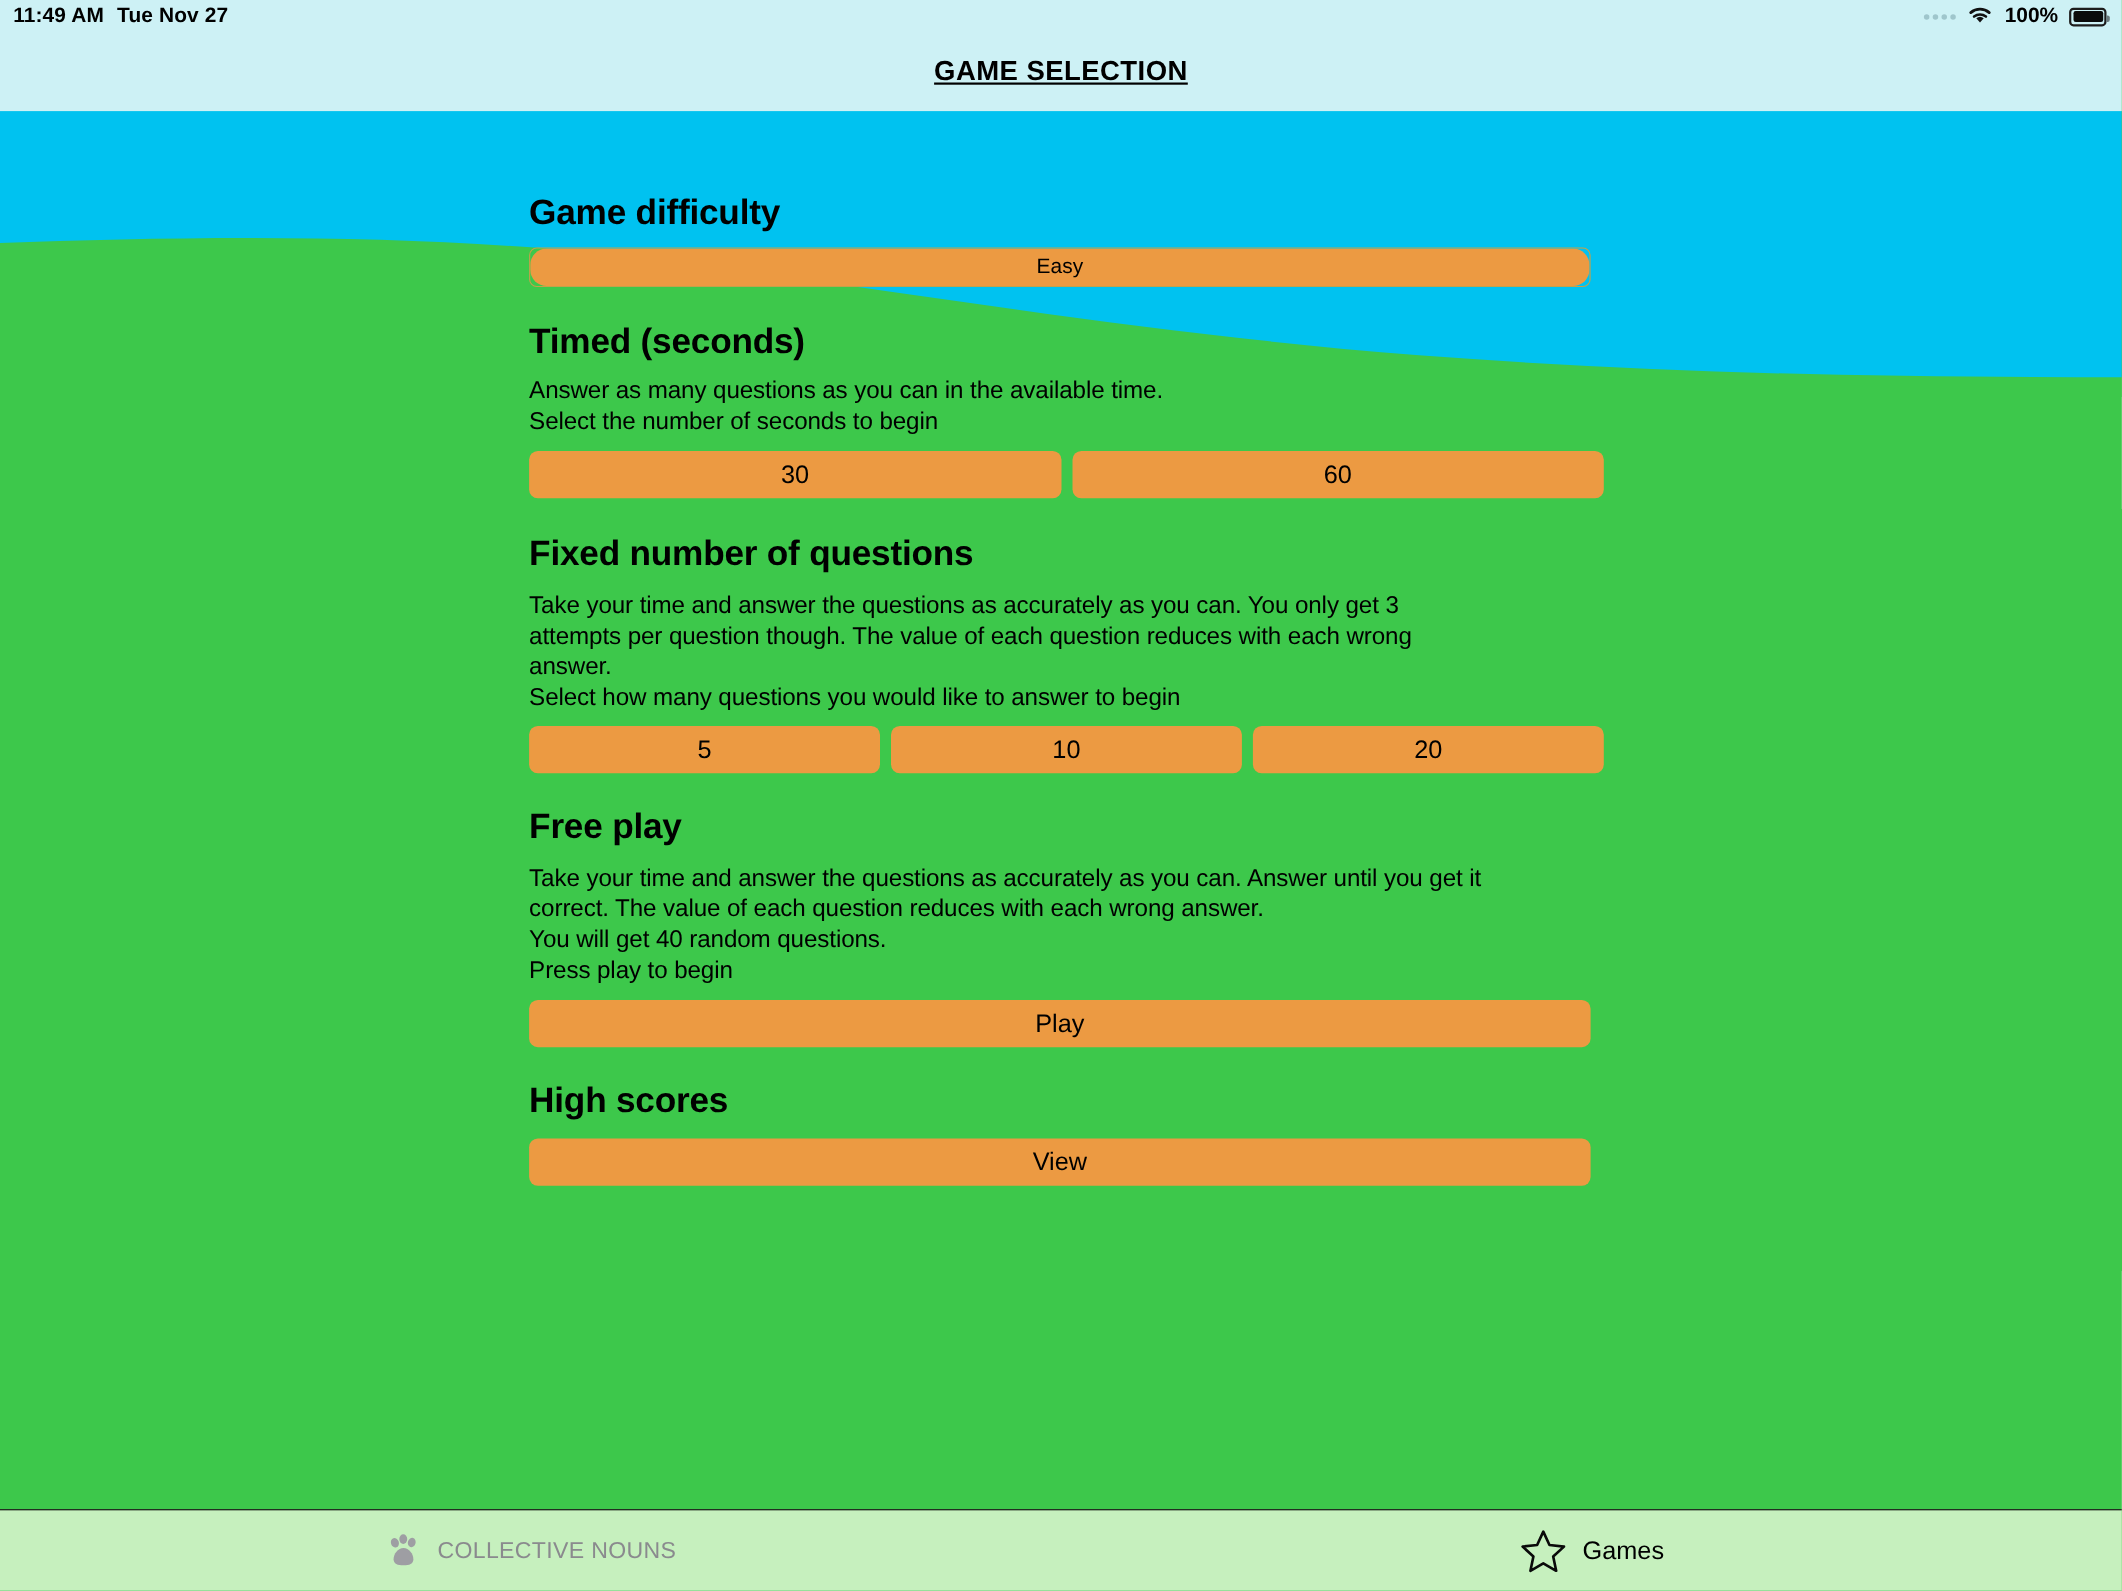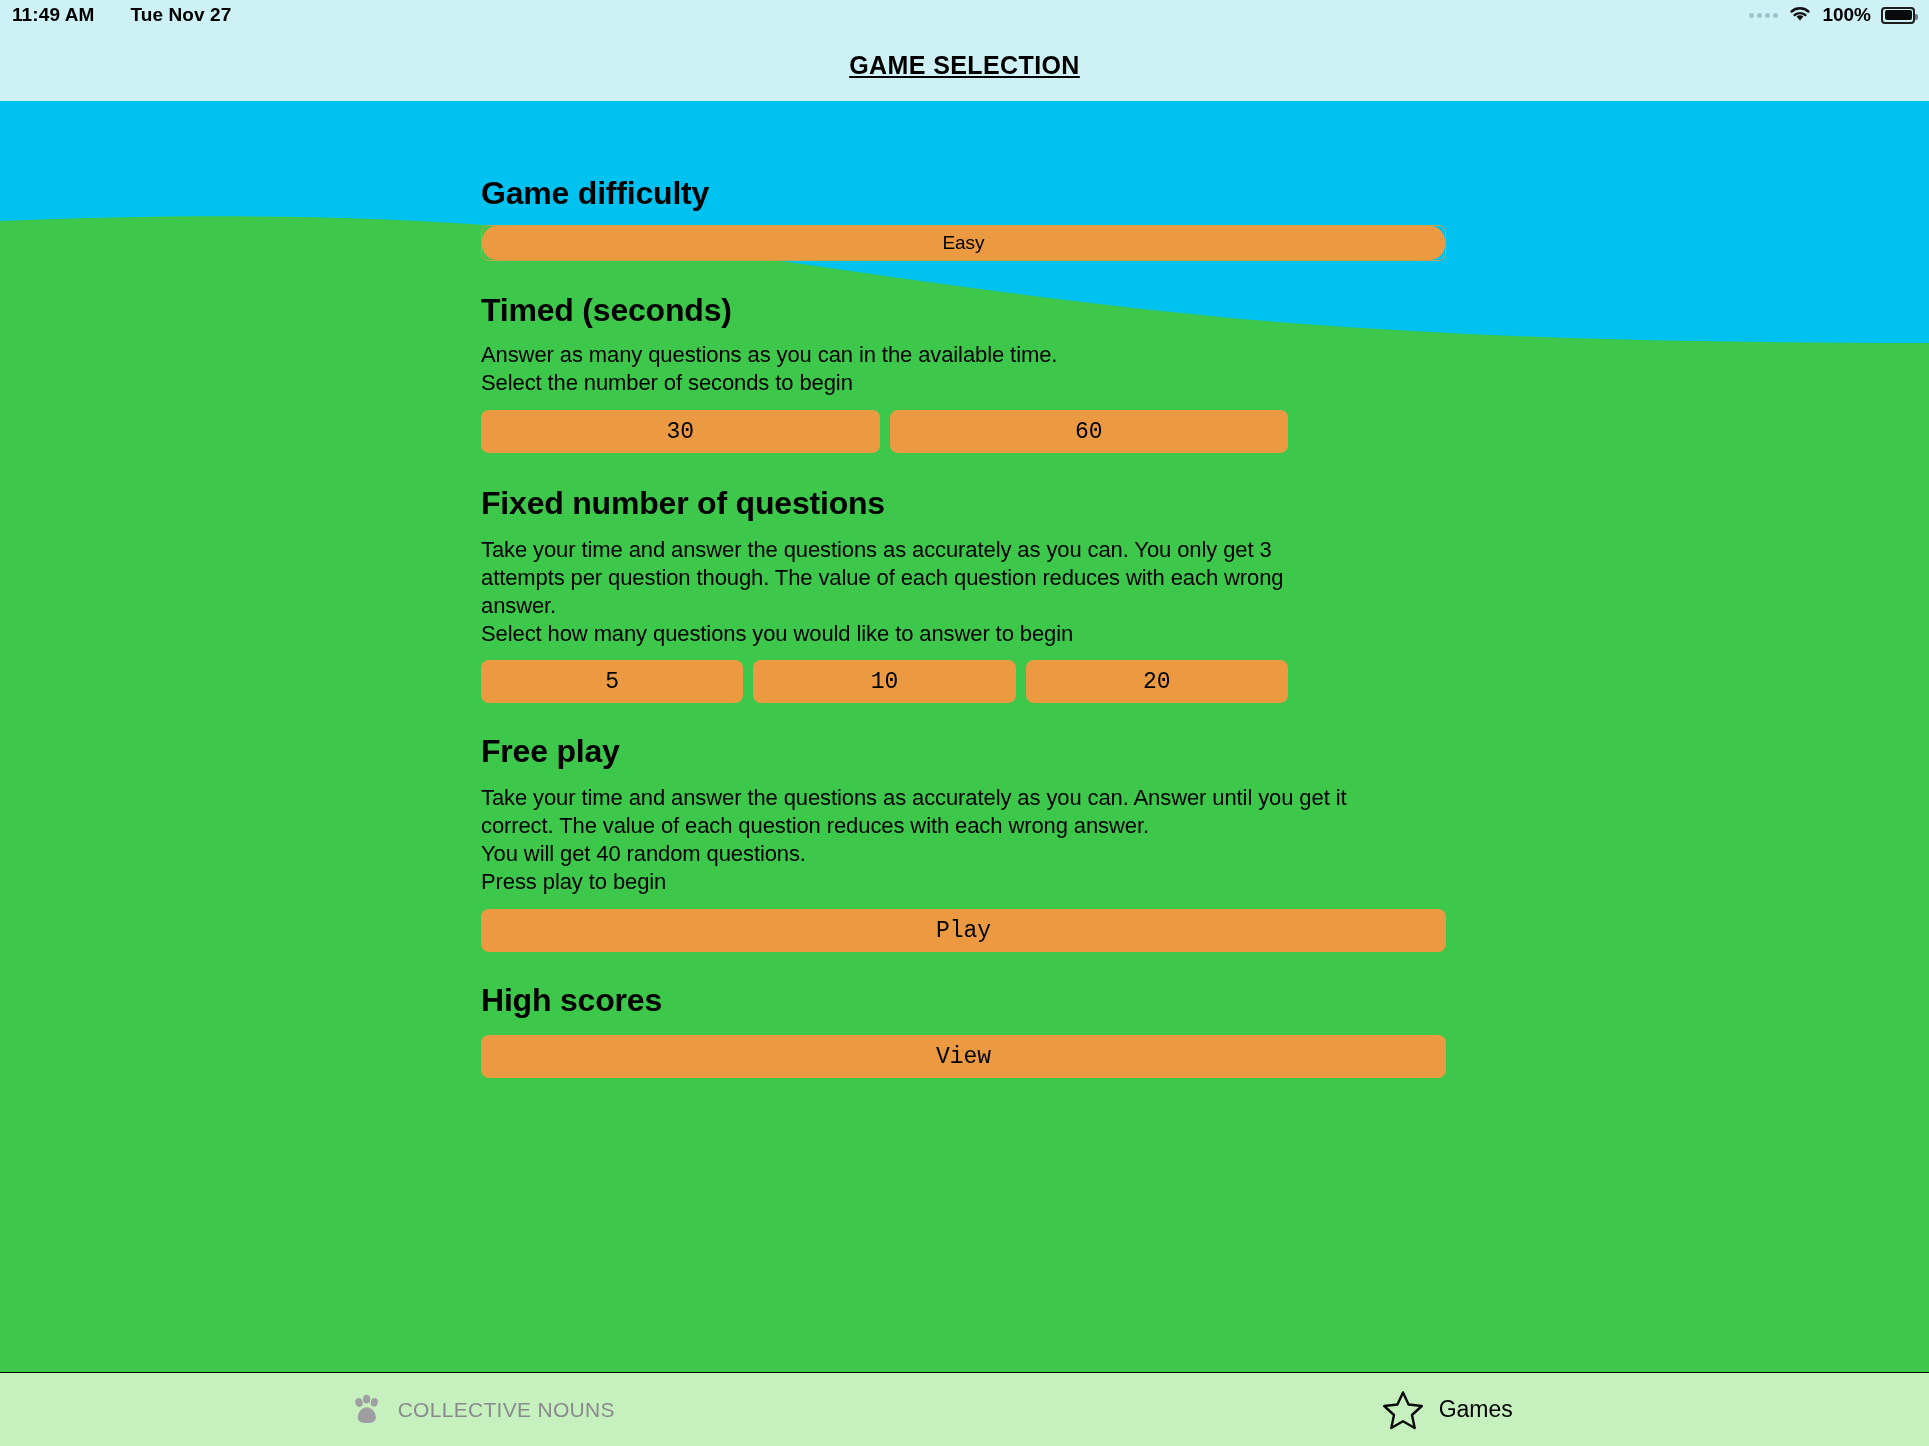--- a/index.html
+++ b/index.html
@@ -26,21 +26,21 @@
     width: 1929px;
     height: 30px;
     background: #CDF1F5;
     display: flex;
     align-items: center;
     z-index: 40;
   }
   #status-left {
     display: flex;
     align-items: baseline;
-    gap: 36px;
+    gap: 12px;
     padding-left: 12px;
     font-size: 19px;
     font-weight: 600;
     color: #000;
     letter-spacing: 0.1px;
   }
   #status-right {
     position: absolute;
     right: 14px;
     top: 0;
@@ -164,21 +164,21 @@
     background: transparent;
     border: none;
     font-family: inherit;
     cursor: pointer;
     border-right: 1px solid #C4A14A;
   }
   .seg:last-child { border-right: none; }
   .seg.selected { background: #EC9A42; border-radius: 15px; }
 
   
-  .btn-row { display: flex; gap: 10px; width: 807px; font-family: Liberation Mono, monospace; }
+  .btn-row { display: flex; gap: 10px; width: 977px; }
   .btn {
     flex: 1 1 0;
     height: 43px;
     background: #EC9A42;
     border: none;
     border-radius: 8px;
     font-family: inherit;
     font-size: 23px;
     color: #000;
     cursor: pointer;

